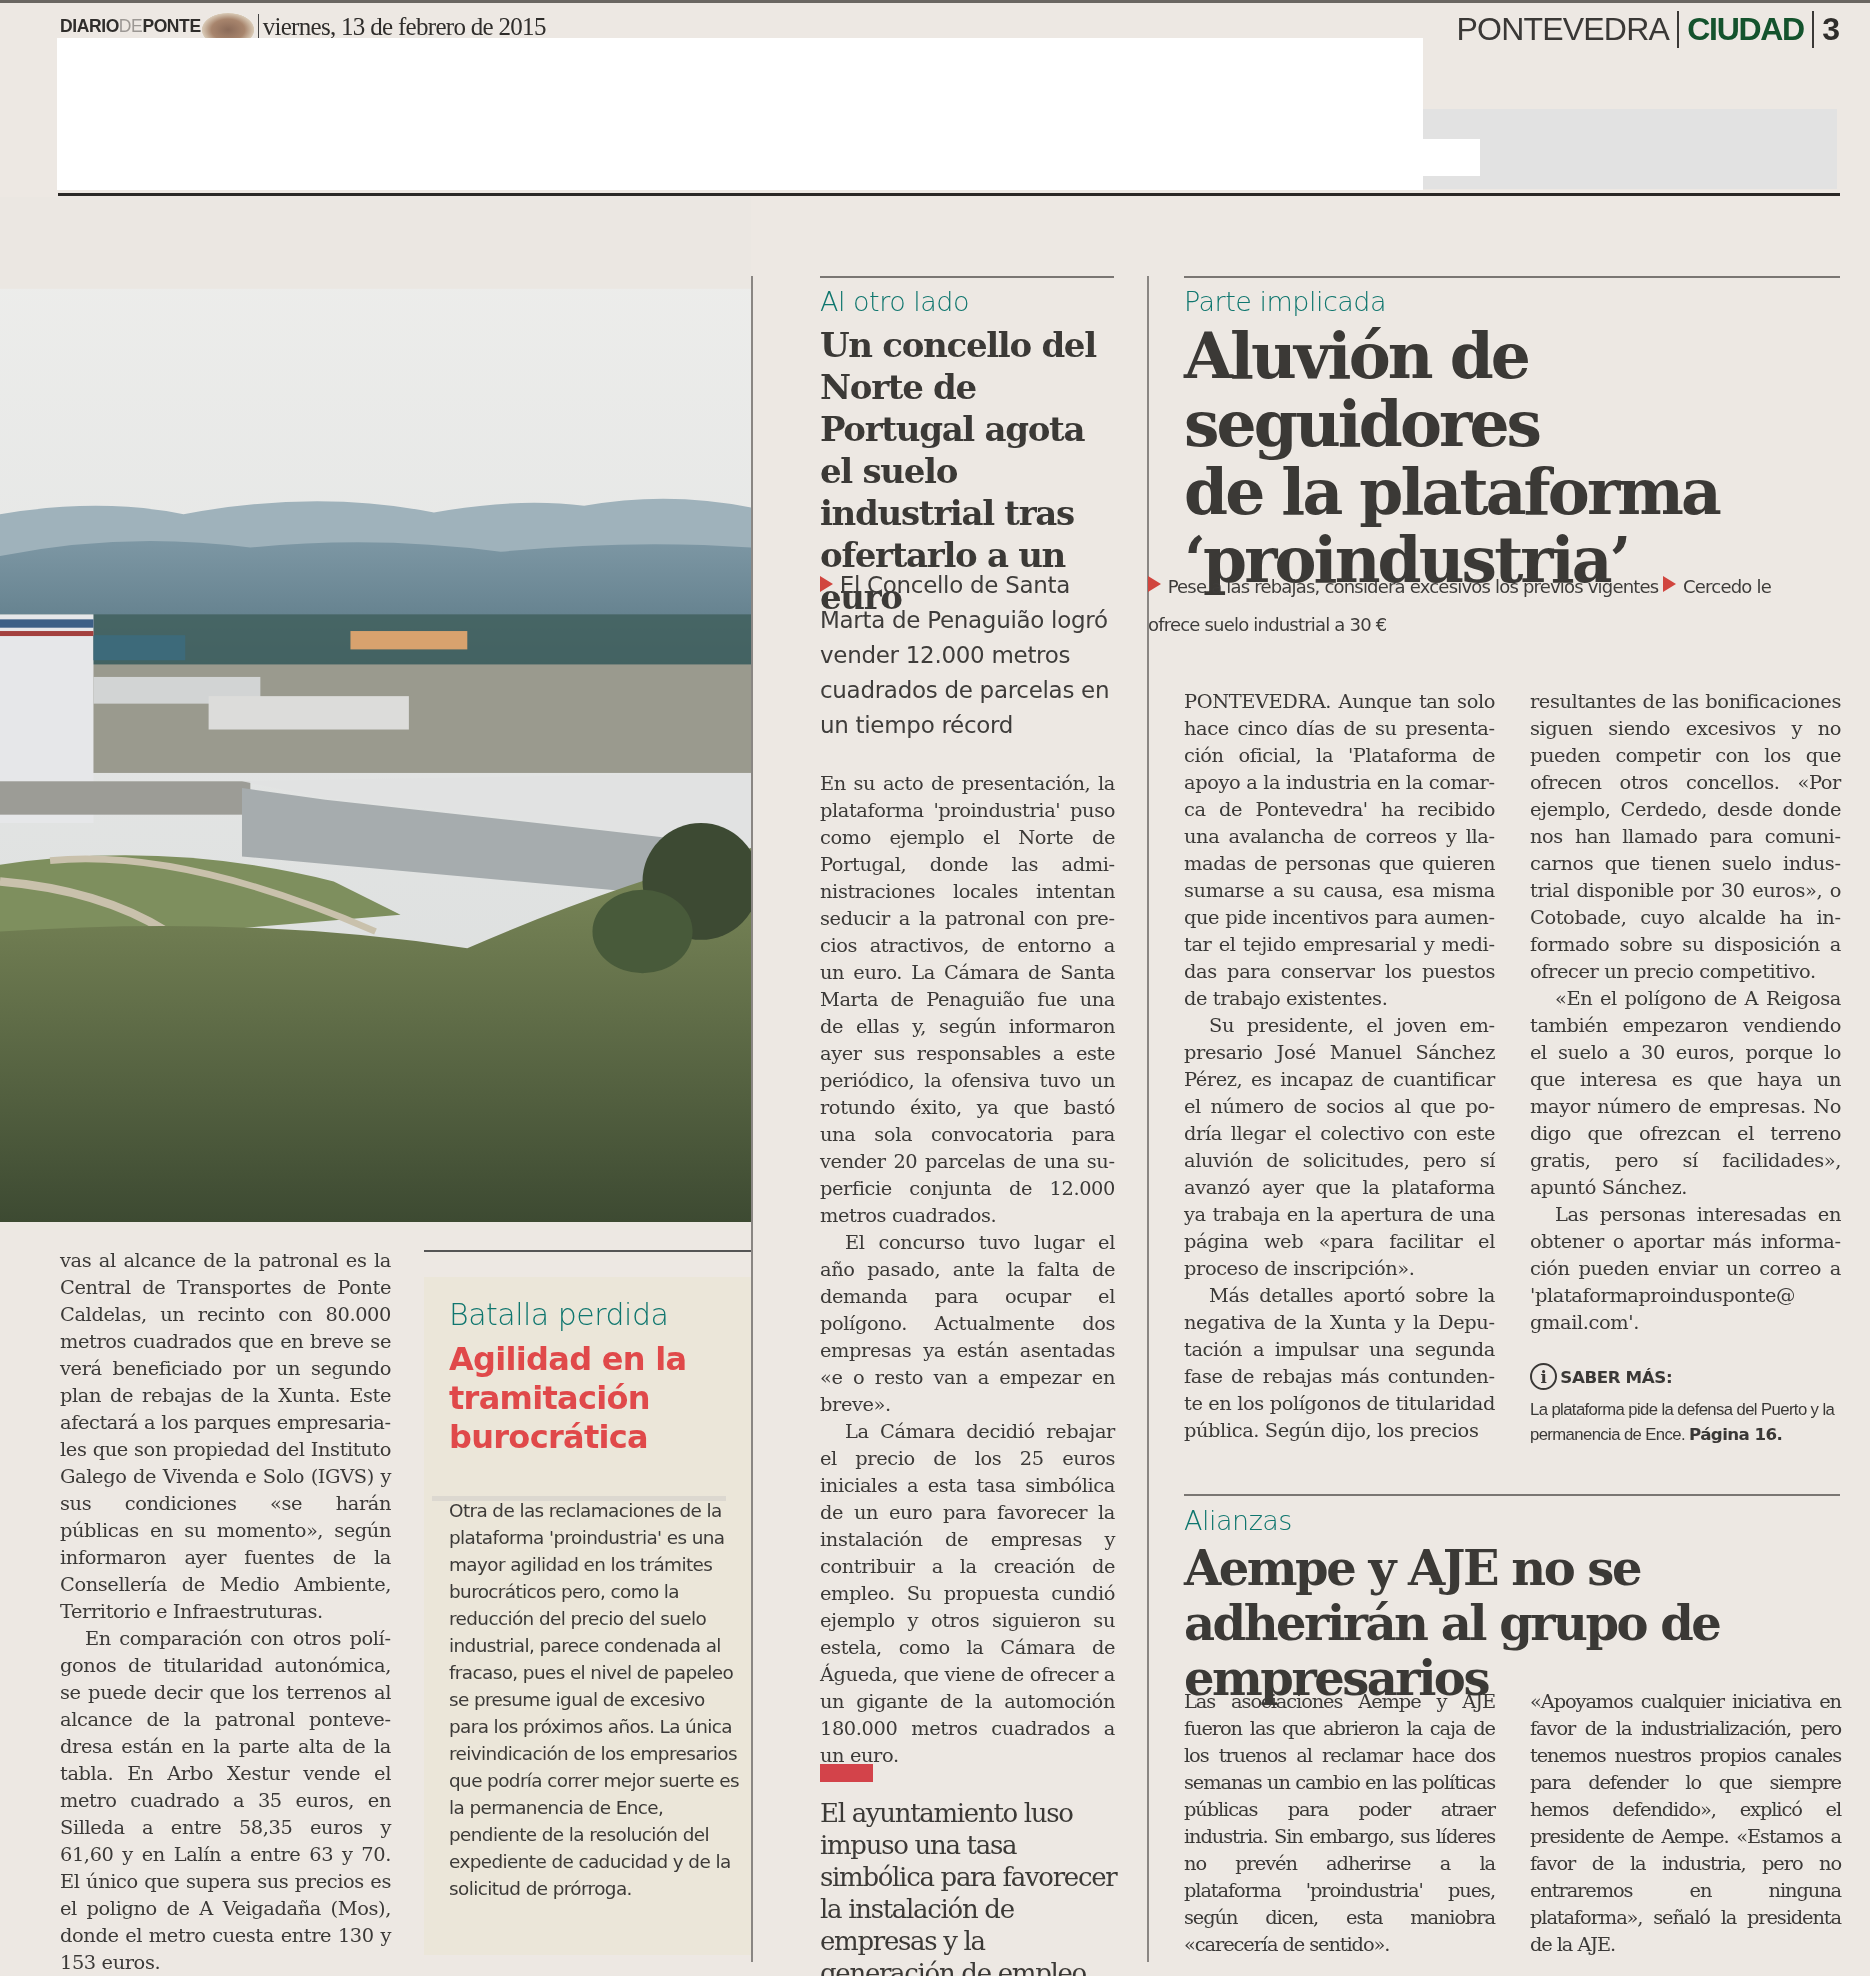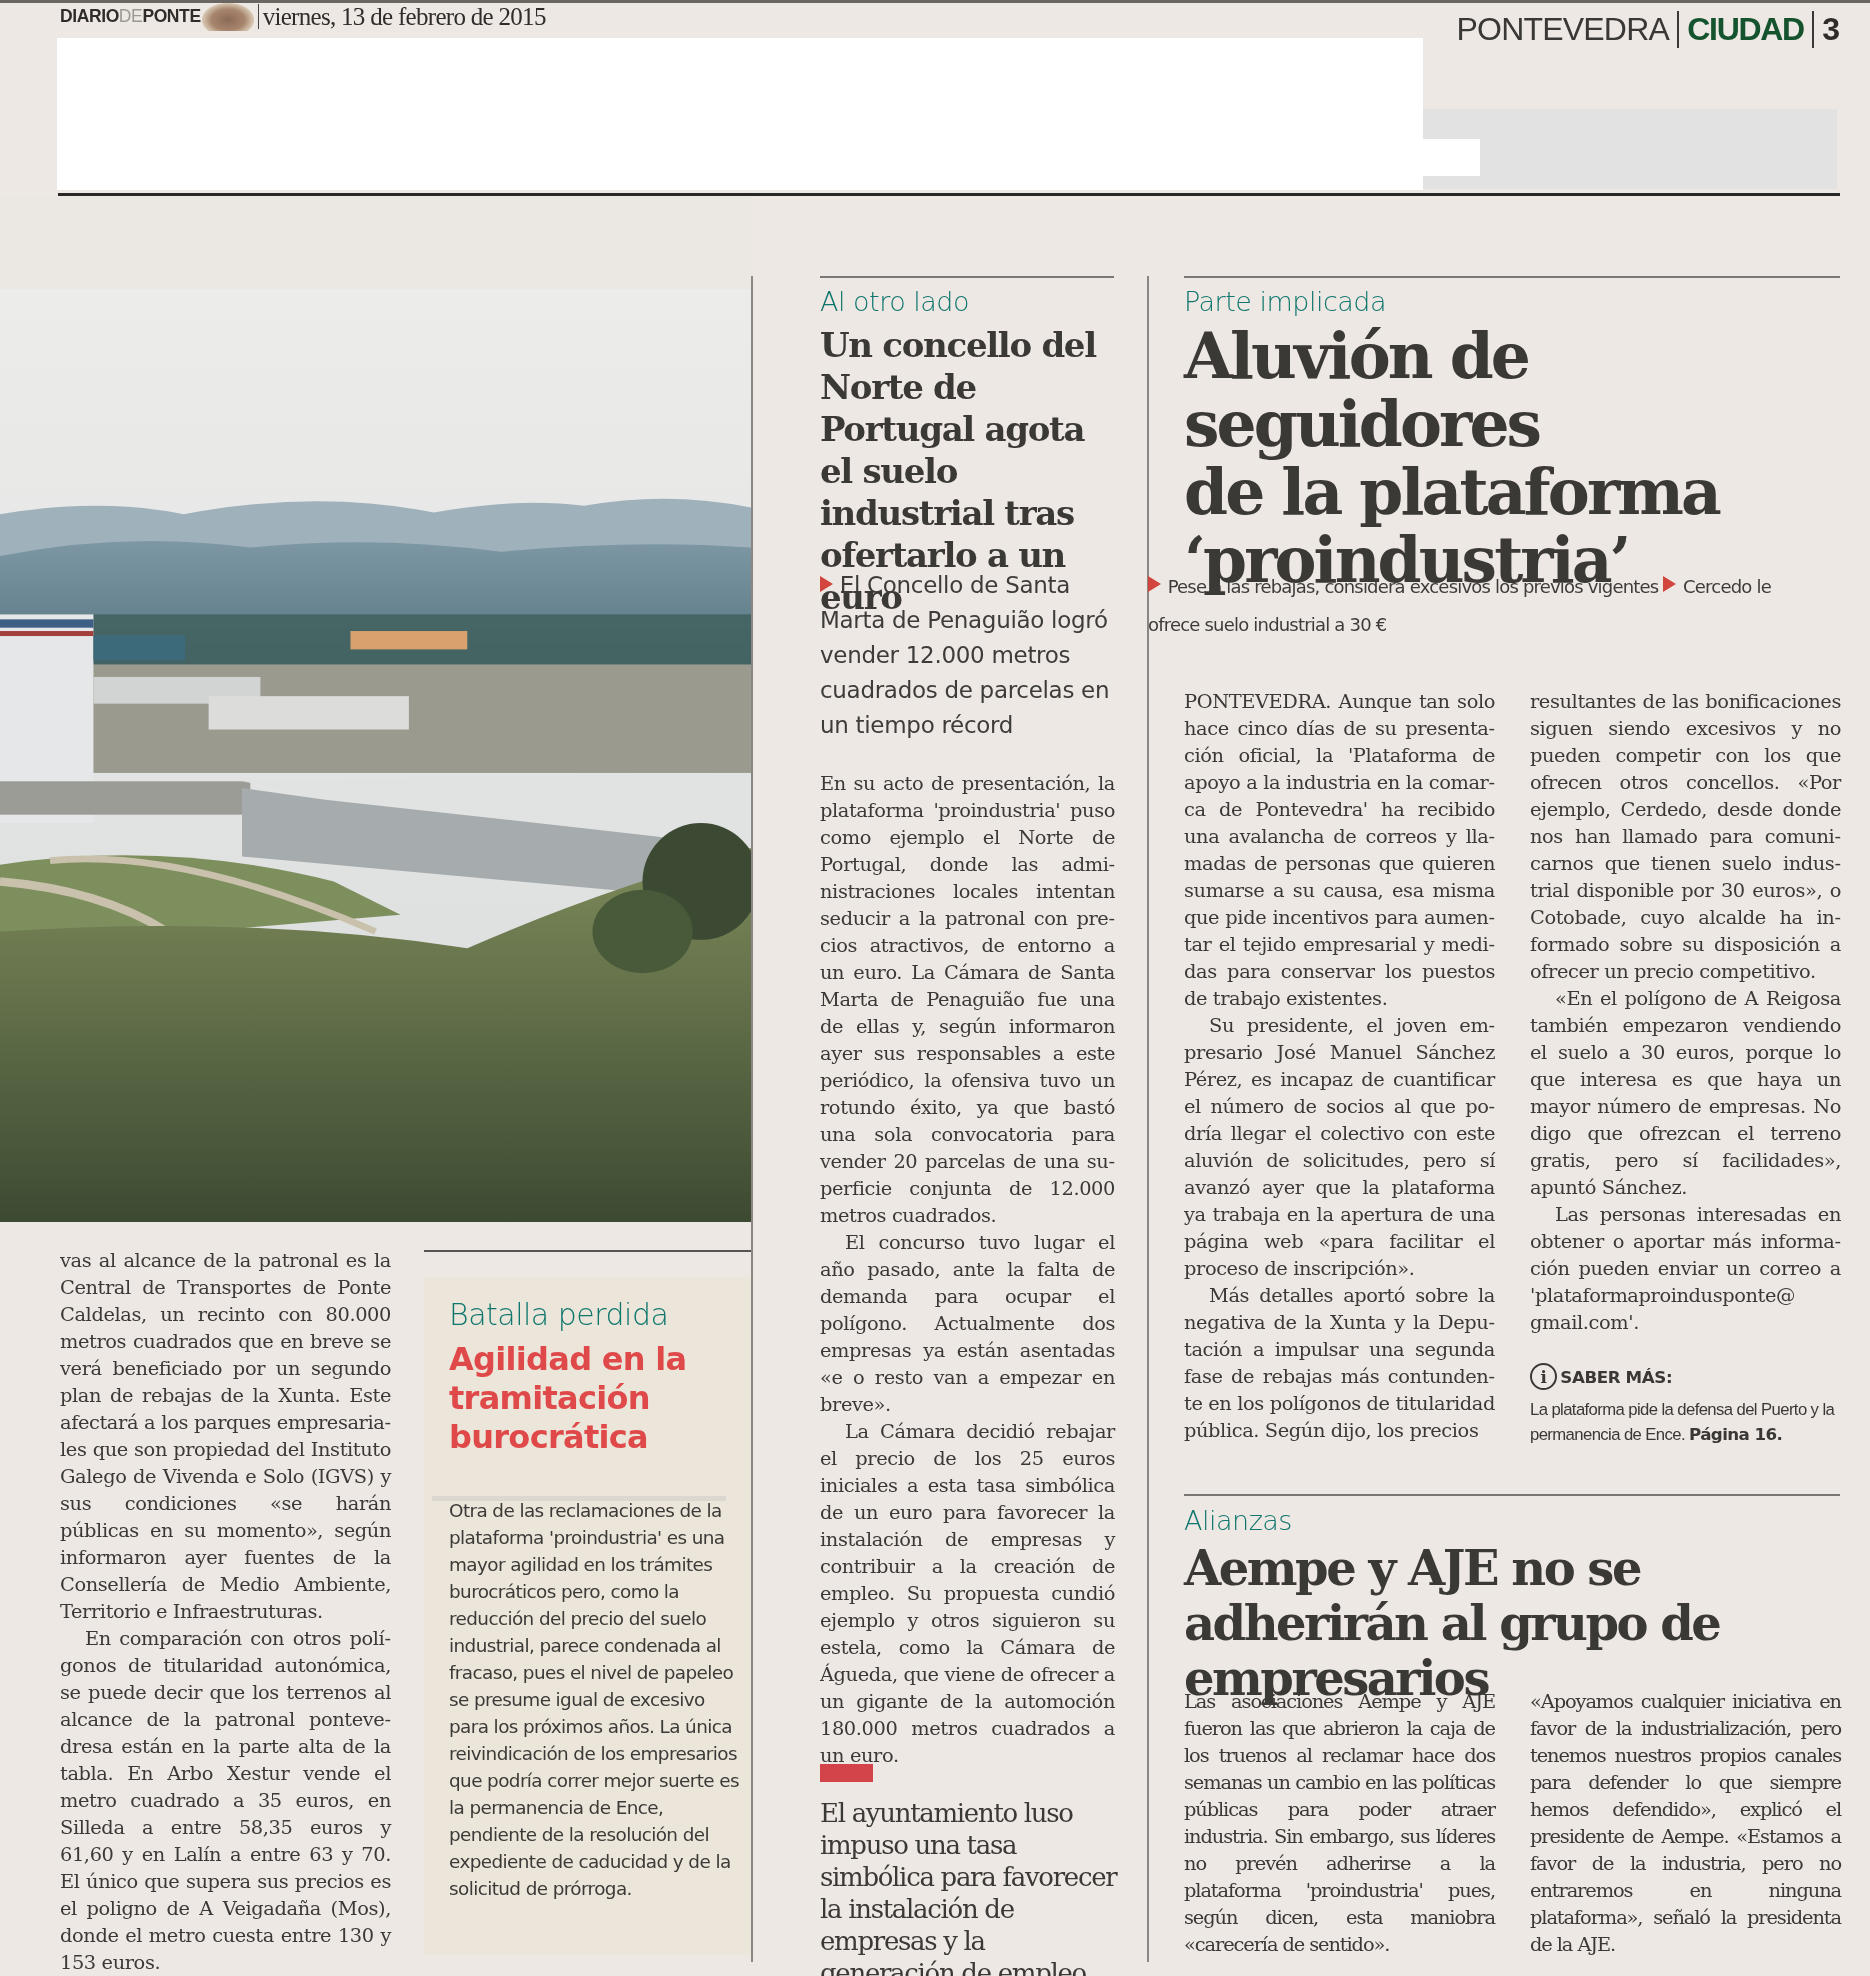--- a/index.html
+++ b/index.html
@@ -7,21 +7,21 @@
     body {
       background: #ede8e3;
       font-family: "DejaVu Serif", serif;
       color: #3a3836;
       position: relative;
     }
     .abs { position: absolute; }
 
     
     #top-rule { left: 0; top: 0; width: 1870px; height: 3.3px; background: #6a6662; }
-    #masthead { left: 60px; top: 0; height: 33px; display: flex; align-items: center; }
+    #masthead { left: 60px; top: 10px; height: 33px; display: flex; align-items: center; }
     #masthead .logo { font-family: "Liberation Sans", sans-serif; font-weight: bold; font-size: 17.5px; color: #2f2d2b; letter-spacing: -0.4px; }
     #masthead .logo .de { color: #9c9894; font-weight: normal; }
     #masthead .portrait { width: 52px; height: 28px; margin-left: 1.7px; border-radius: 50% 50% 0 0; background: radial-gradient(ellipse at 50% 60%, #8a6a58 0%, #a8856d 45%, #d8c9b5 70%, transparent 72%); }
     #masthead .sep { width: 1.7px; height: 25px; background: #444; margin: 0 3.3px; }
     #masthead .date { font-family: "Liberation Serif", serif; font-size: 25px; color: #2f2d2b; letter-spacing: -0.7px; }
     #section-bar { right: 30px; top: 8.3px; height: 42px; display: flex; align-items: center; }
     #section-bar .city { font-family: "Liberation Sans", sans-serif; font-size: 32px; color: #3a3836; letter-spacing: -0.8px; }
     #section-bar .bar { width: 1.7px; height: 37px; background: #3a3836; margin: 0 8.3px; }
     #section-bar .section { font-family: "Liberation Sans", sans-serif; font-weight: bold; font-size: 32px; color: #14532d; letter-spacing: -1.3px; }
     #section-bar .page { font-family: "Liberation Sans", sans-serif; font-weight: bold; font-size: 32px; color: #2f2d2b; }

